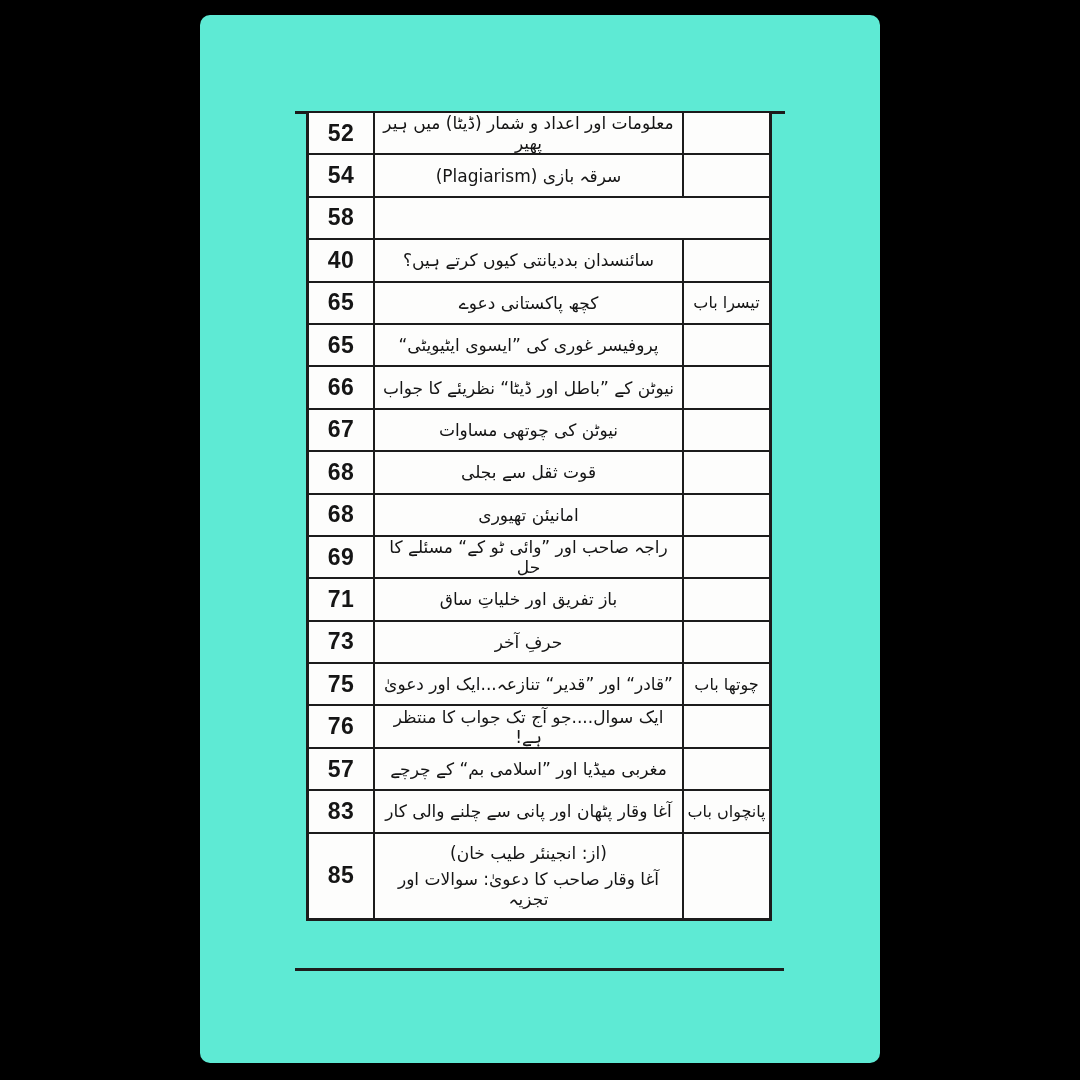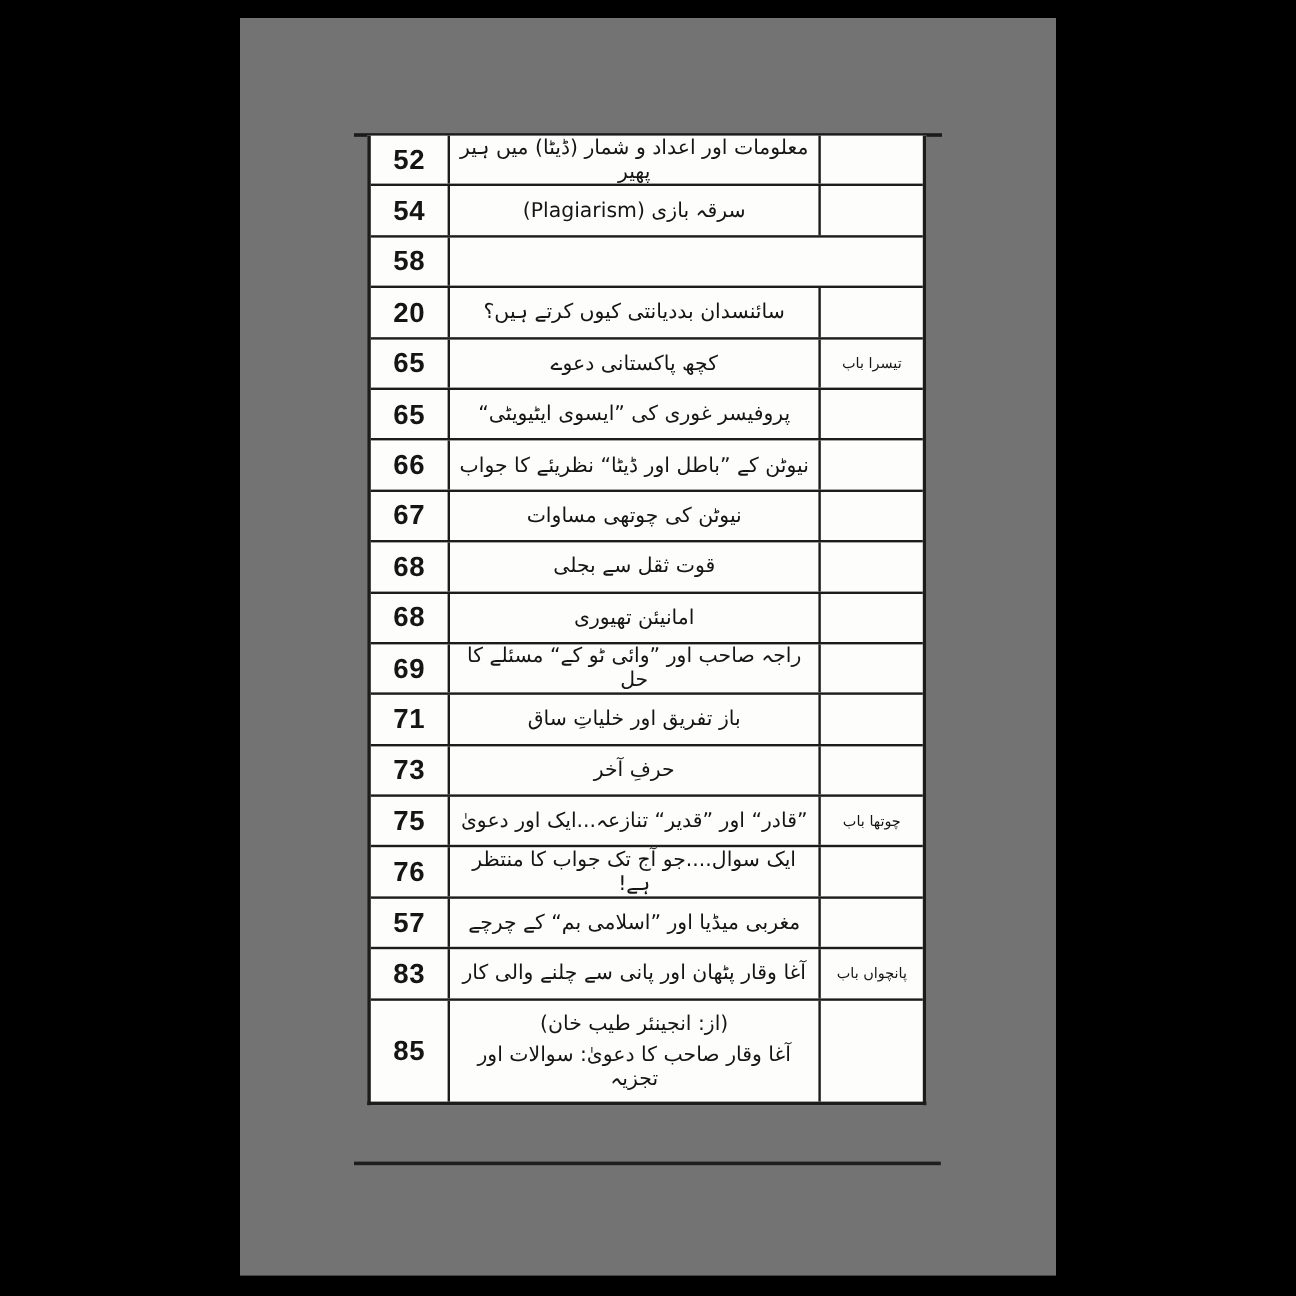--- a/index.html
+++ b/index.html
@@ -76,39 +76,39 @@
     border-right: 2px solid #1c1c1c;
     font-size: 17px;
     line-height: 1.18;
     text-align: center;
     padding: 1px 6px;
   }
   .cell.title .tline { width: 100%; }
   .cell.title .tline + .tline { margin-top: 6px; }
   .cell.chapter {
     width: 85px;
-    font-size: 12px;
+    font-size: 16px;
     text-align: center;
     padding: 0 3px;
   }
   
   .footer-rule {
     position: absolute;
     left: 95px;           
     top: 953px;           
     width: 489px;         
     height: 2.5px;
     background: #1e1e1e;
   }
 </style>
 </head>
 <body style="background: rgb(0, 0, 0);">
 
 <div class="stage">
-  <div class="paper" style="background: #737373;">
+  <div class="paper" style="background: #5eead4; border-radius: 10px;">
     <div class="top-rule"></div>
     <div class="toc-table">
         <div class="toc-row">
           <div class="cell num">52</div>
           <div class="cell title" dir="rtl">
             <div class="tline">معلومات اور اعداد و شمار (ڈیٹا) میں ہیر پھیر</div>
           </div>
           <div class="cell chapter" dir="rtl"></div>
         </div>
         <div class="toc-row">
@@ -116,21 +116,21 @@
           <div class="cell title" dir="rtl">
             <div class="tline">سرقہ بازی (Plagiarism)</div>
           </div>
           <div class="cell chapter" dir="rtl"></div>
         </div>
         <div class="toc-row">
           <div class="cell num">58</div>
           <div class="cell chapter" dir="rtl"></div>
         </div>
         <div class="toc-row">
-          <div class="cell num">20</div>
+          <div class="cell num">40</div>
           <div class="cell title" dir="rtl">
             <div class="tline">سائنسدان بددیانتی کیوں کرتے ہیں؟</div>
           </div>
           <div class="cell chapter" dir="rtl"></div>
         </div>
         <div class="toc-row">
           <div class="cell num">65</div>
           <div class="cell title" dir="rtl">
             <div class="tline">کچھ پاکستانی دعوے</div>
           </div>

